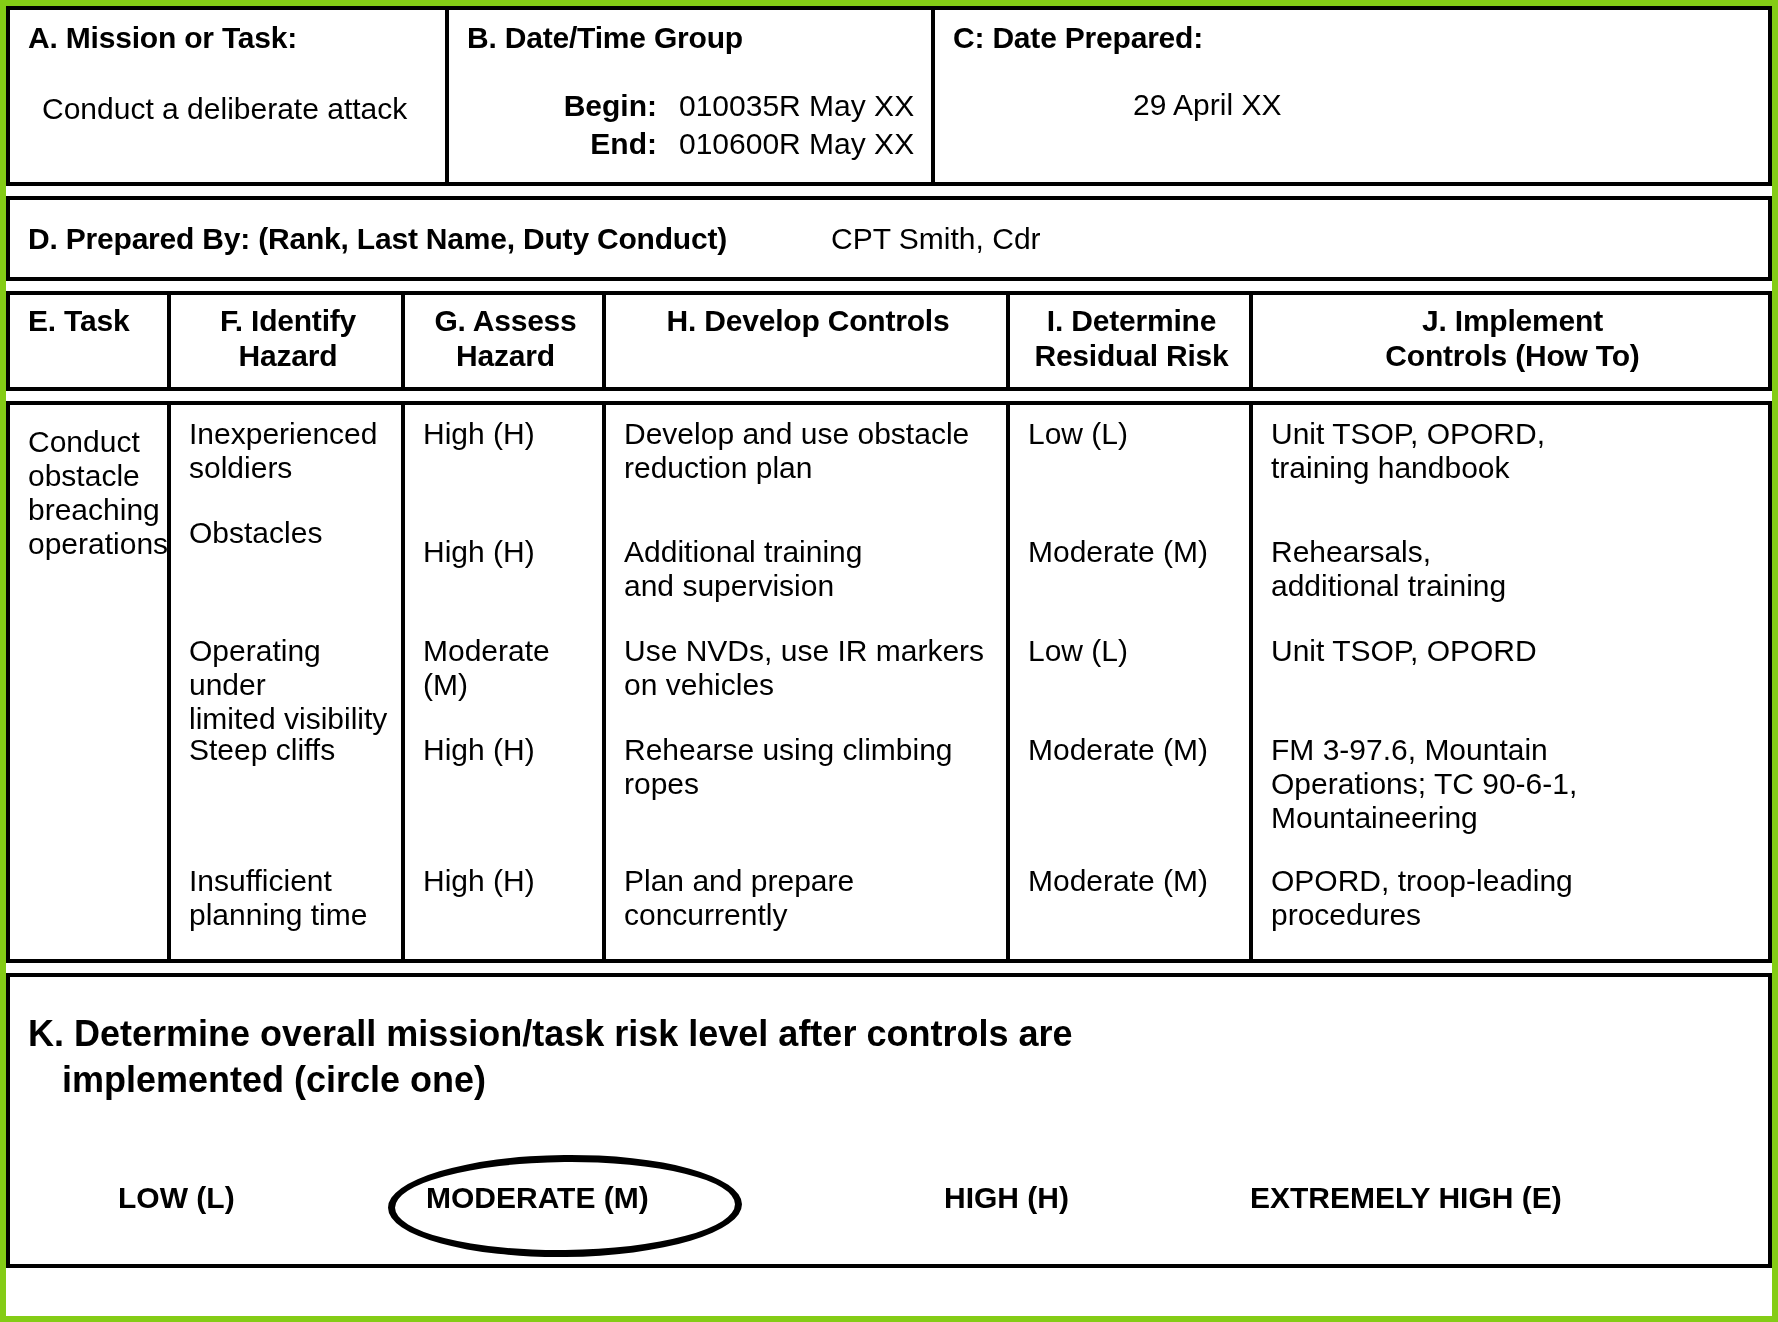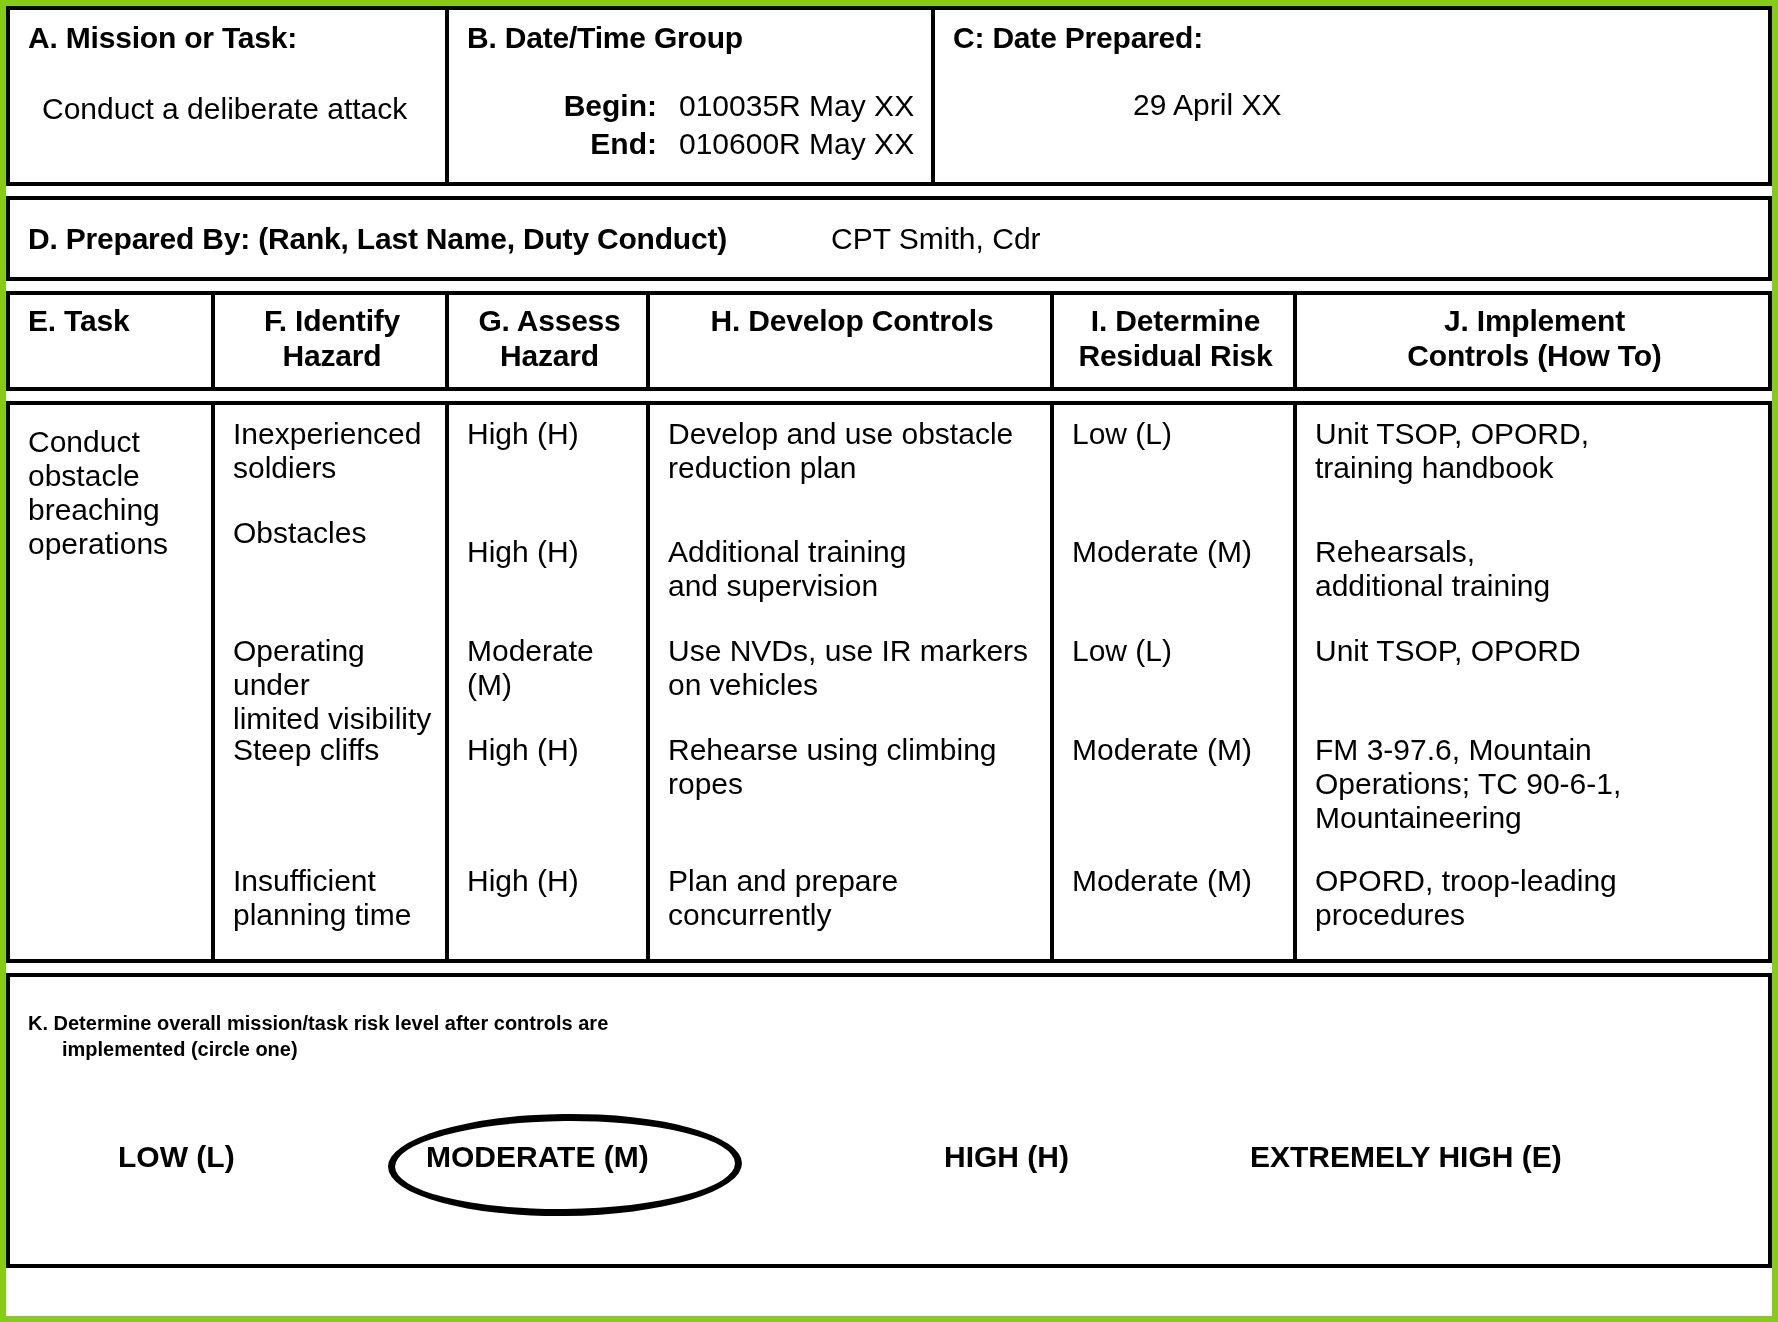--- a/index.html
+++ b/index.html
@@ -114,21 +114,21 @@
     margin-left: 104px;
   }
 
   
   #band-head {
     height: 100px;
   }
   #band-body {
     height: 562px;
   }
-  .col-e { width: 201px; border-radius: 16px; }
+  .col-e { width: 157px; border-radius: 16px; }
   .col-f { width: 234px; }
   .col-g { width: 201px; }
   .col-h { width: 404px; }
   .col-i { width: 243px; }
   .col-j { flex: 1 1 auto; }
 
   .head-cell {
     padding-top: 8px;
   }
   .head-cell .lbl {
@@ -170,21 +170,21 @@
 
   
   #band-bottom {
     height: 295px;
     display: block;
     margin-bottom: 0;
   }
   #k-heading {
     padding: 34px 18px 0 18px;
     font-weight: bold;
-    font-size: 20px;
+    font-size: 36px;
     line-height: 1.28;
   }
   #k-heading .k-l2 {
     display: block;
     padding-left: 34px;
   }
   #risk-options {
     position: relative;
     margin-top: 52px;
     height: 110px;

